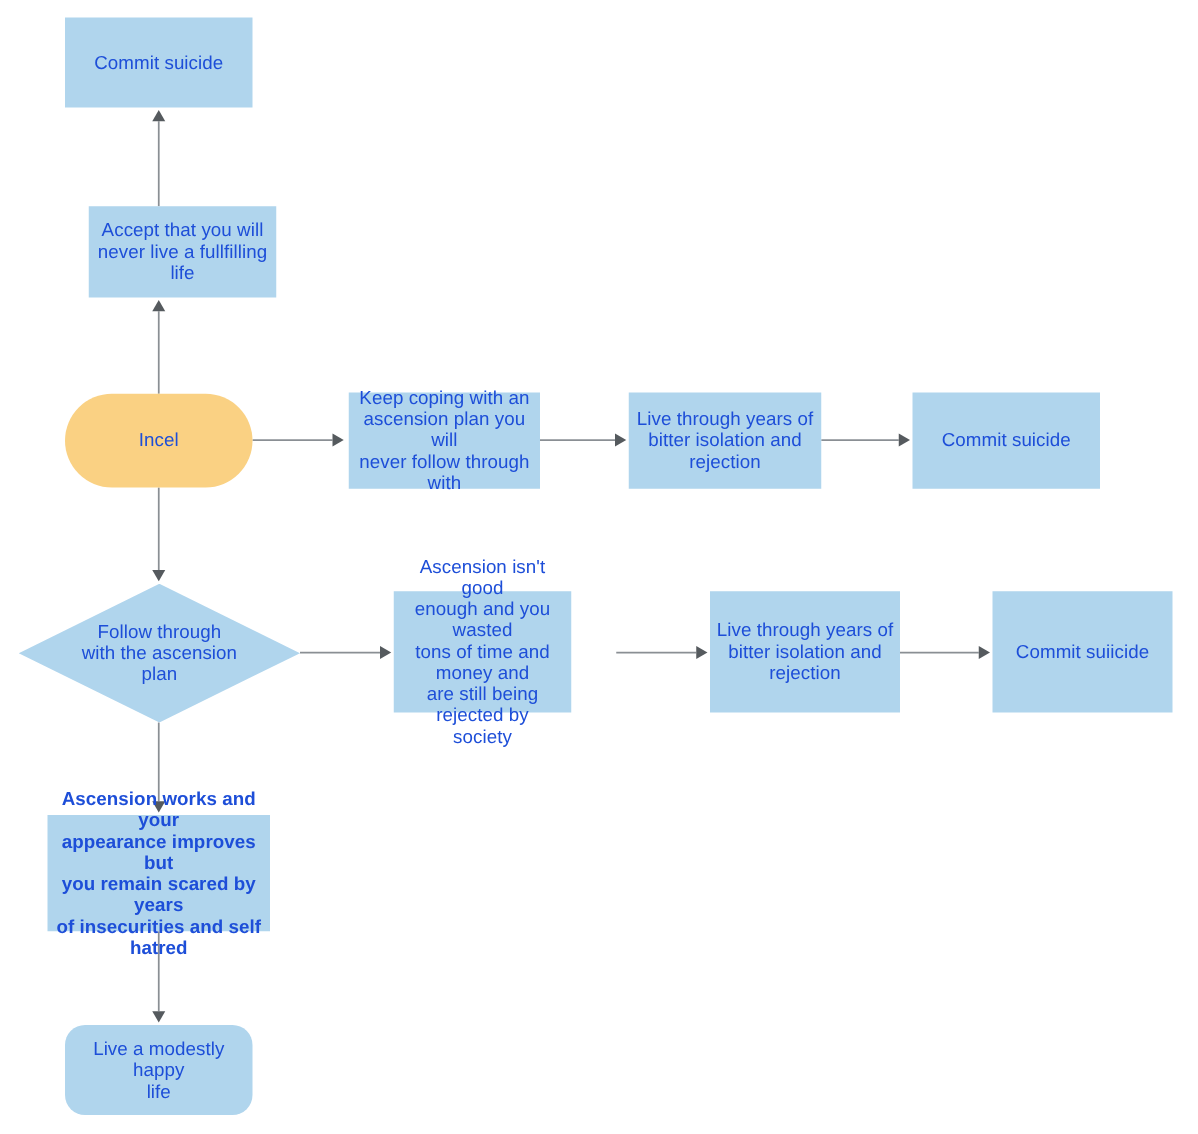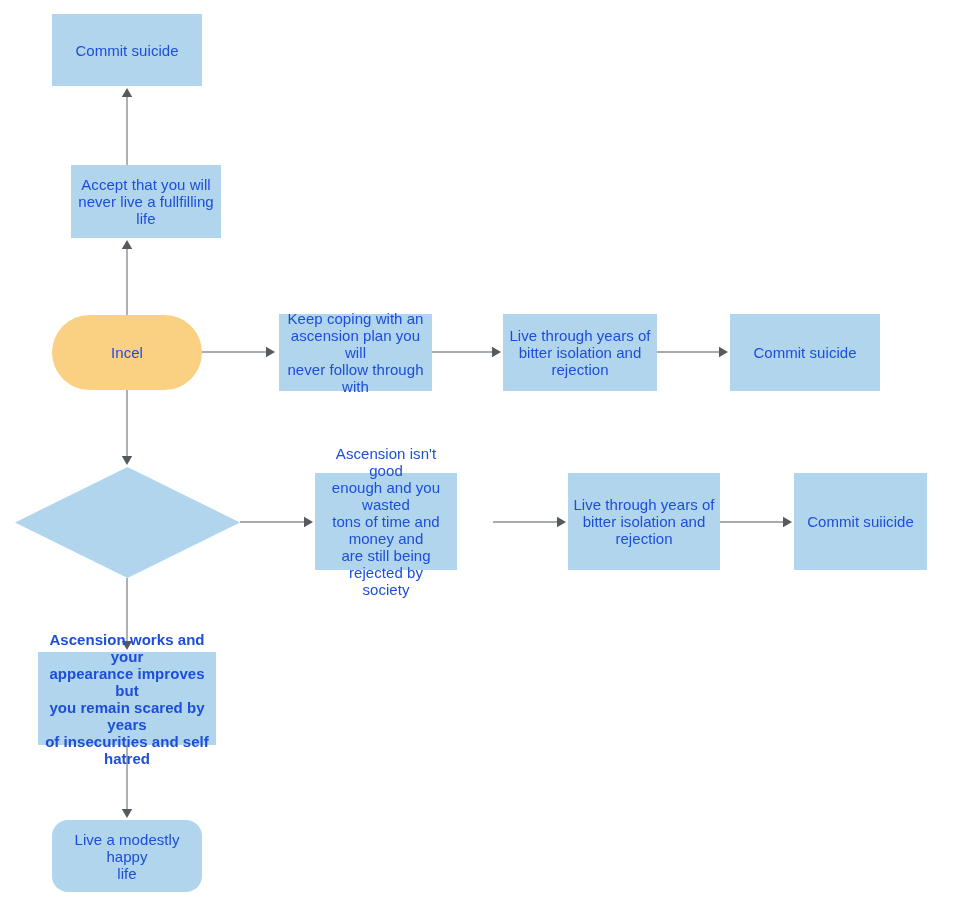--- a/index.html
+++ b/index.html
@@ -142,34 +142,37 @@
       <div class="node node-rect" style="left: 503px; top: 314px; width: 154px; height: 77px; background: rgb(176, 213, 237);">
         <span class="label">Live through years of
 bitter isolation and
 rejection</span>
       </div>
       <div class="node node-rect" style="left: 730px; top: 314px; width: 150px; height: 77px; background: rgb(176, 213, 237);">
         <span class="label">Commit suicide</span>
       </div>
       <div class="node node-diamond" style="left: 15px; top: 467px; width: 225px; height: 111px;">
         <div class="diamond-shape" style="background: rgb(176, 213, 237);"></div>
+        <span class="label">Follow through
+with the ascension
+plan</span>
       </div>
       <div class="node node-rect" style="left: 315px; top: 473px; width: 142px; height: 97px; background: rgb(176, 213, 237);">
         <span class="label">Ascension isn't good
 enough and you wasted
 tons of time and money and
 are still being rejected by
 society</span>
       </div>
       <div class="node node-rect" style="left: 568px; top: 473px; width: 152px; height: 97px; background: rgb(176, 213, 237);">
         <span class="label">Live through years of
 bitter isolation and
 rejection</span>
       </div>
-      <div class="node node-rect" style="left: 794px; top: 473px; width: 133px; height: 97px; background: rgb(176, 213, 237);">
+      <div class="node node-rect" style="left: 794px; top: 473px; width: 144px; height: 97px; background: rgb(176, 213, 237);">
         <span class="label">Commit suiicide</span>
       </div>
       <div class="node node-rect" style="left: 38px; top: 652px; width: 178px; height: 93px; background: rgb(176, 213, 237); font-weight: bold;">
         <span class="label">Ascension works and your
 appearance improves but
 you remain scared by years
 of insecurities and self
 hatred</span>
       </div>
       <div class="node node-rect" style="left: 52px; top: 820px; width: 150px; height: 72px; background: rgb(176, 213, 237); border-radius: 16px;">

